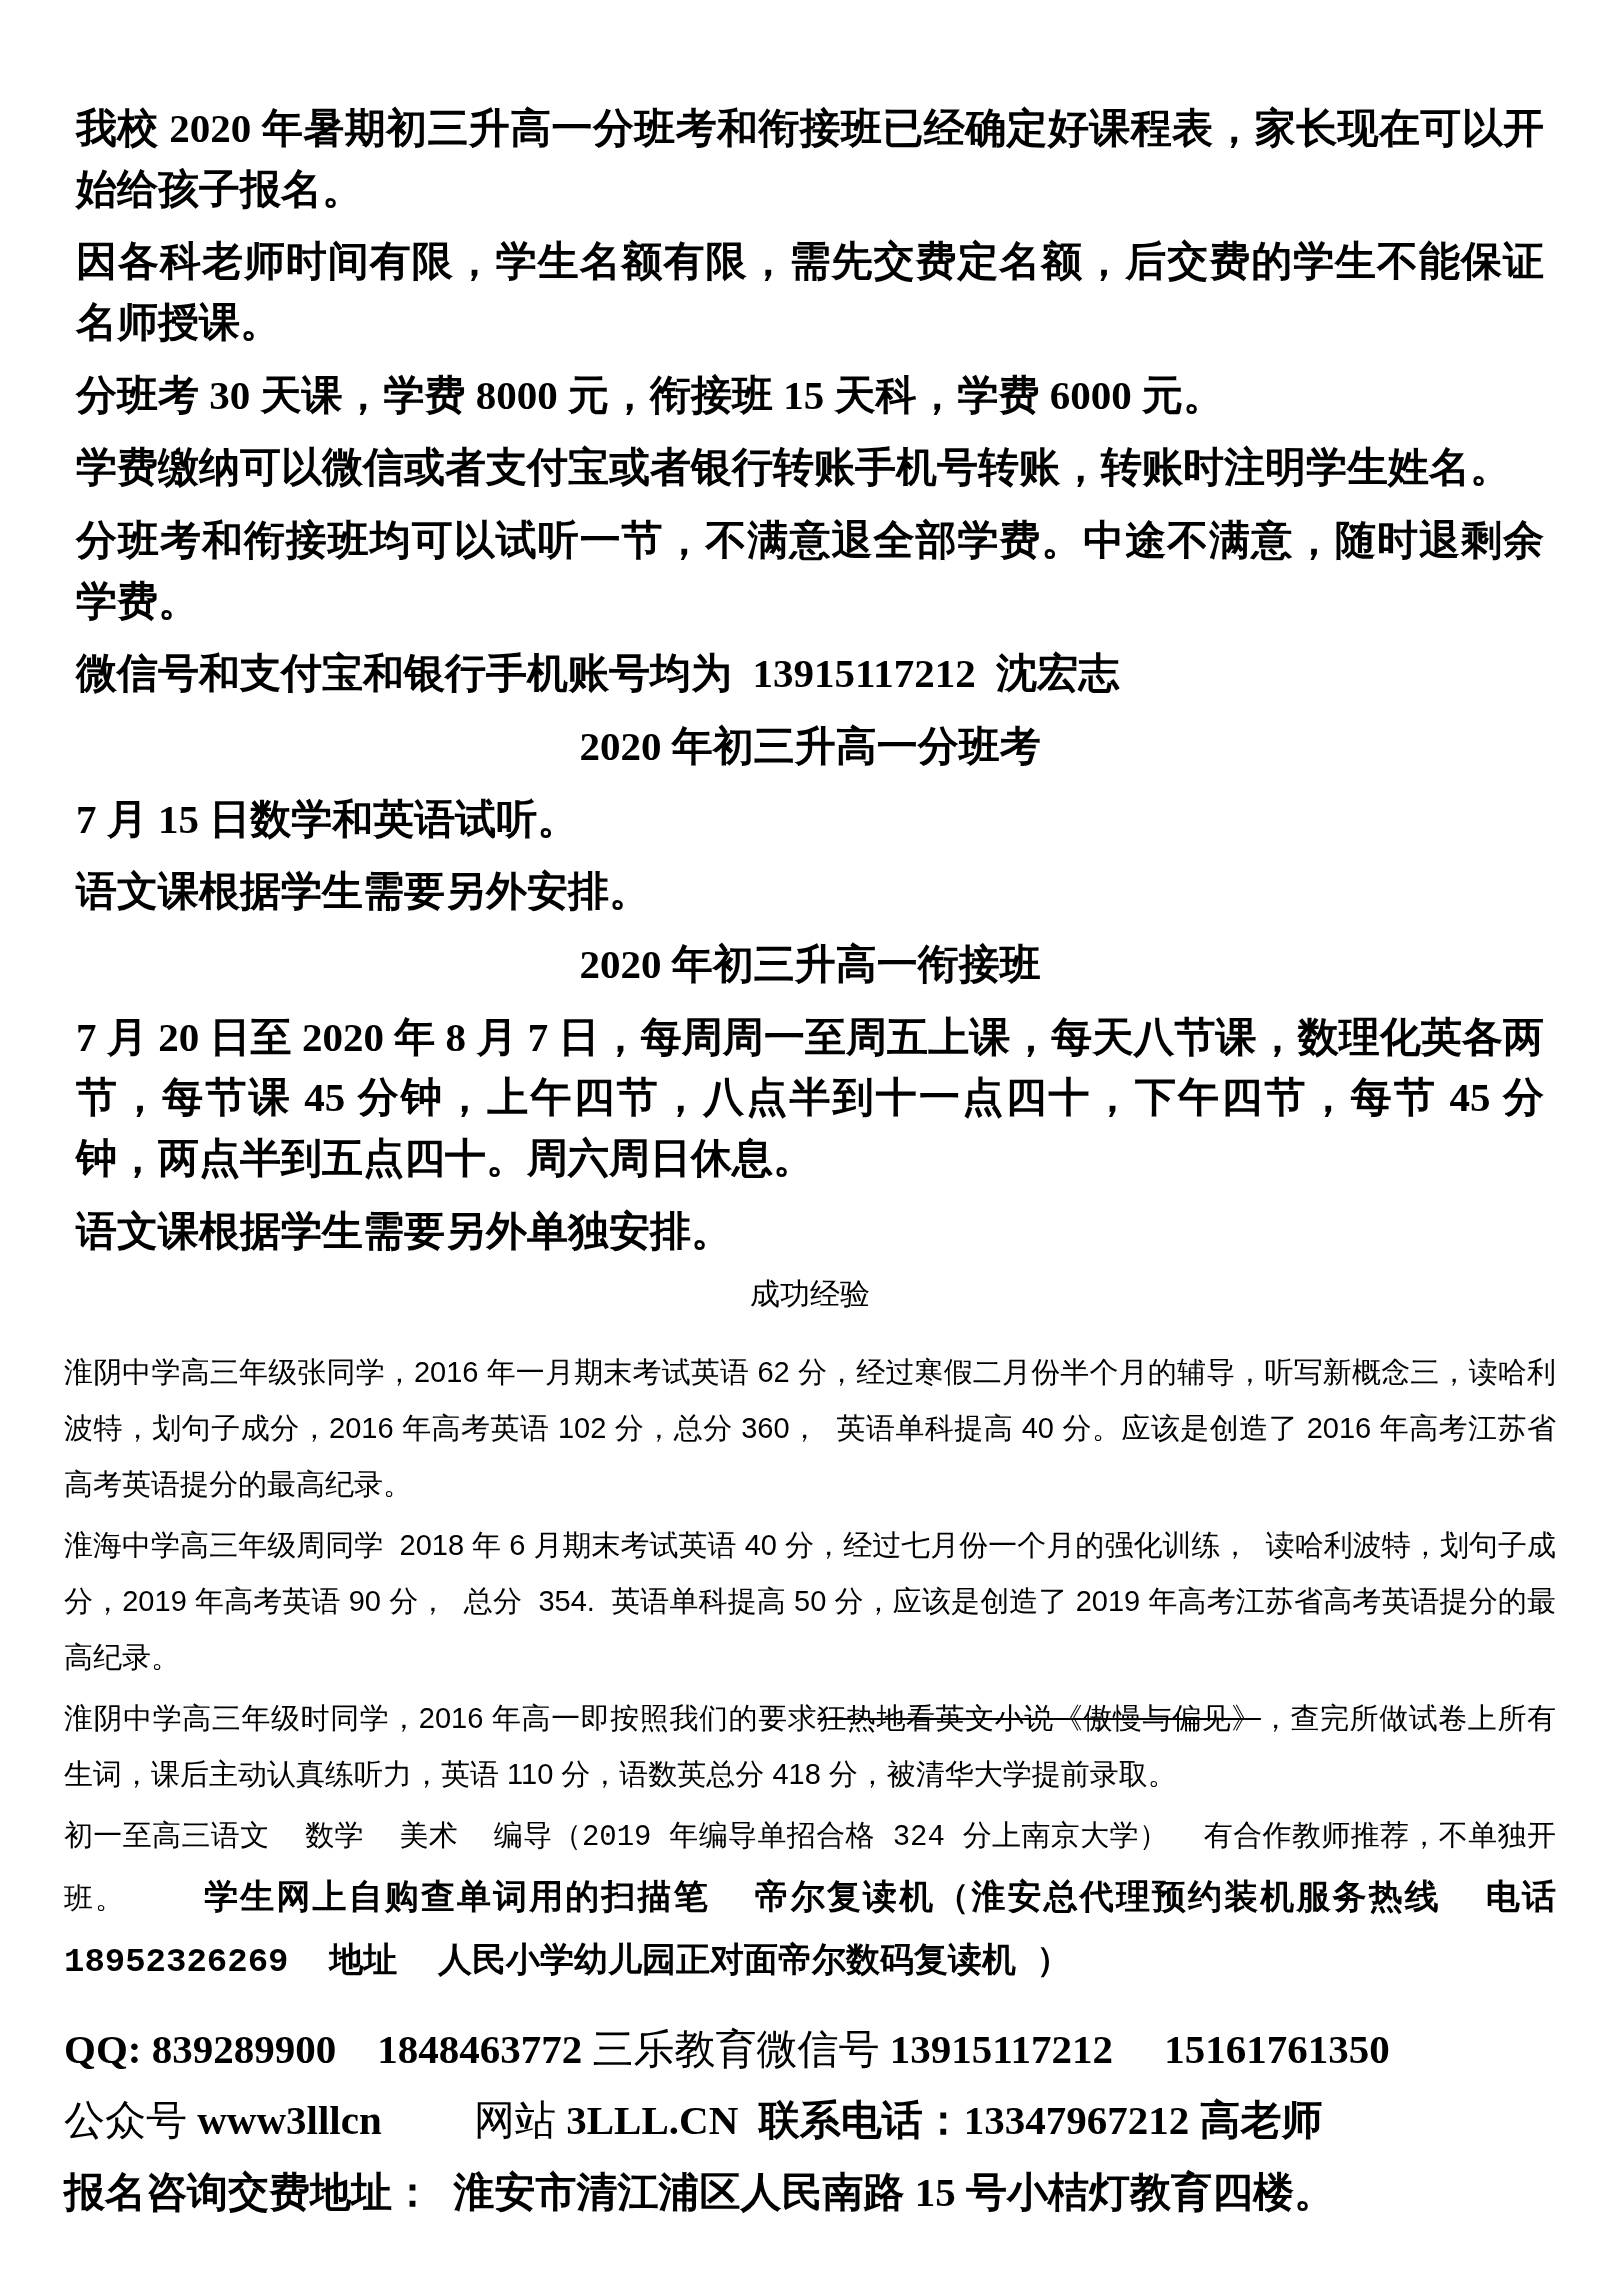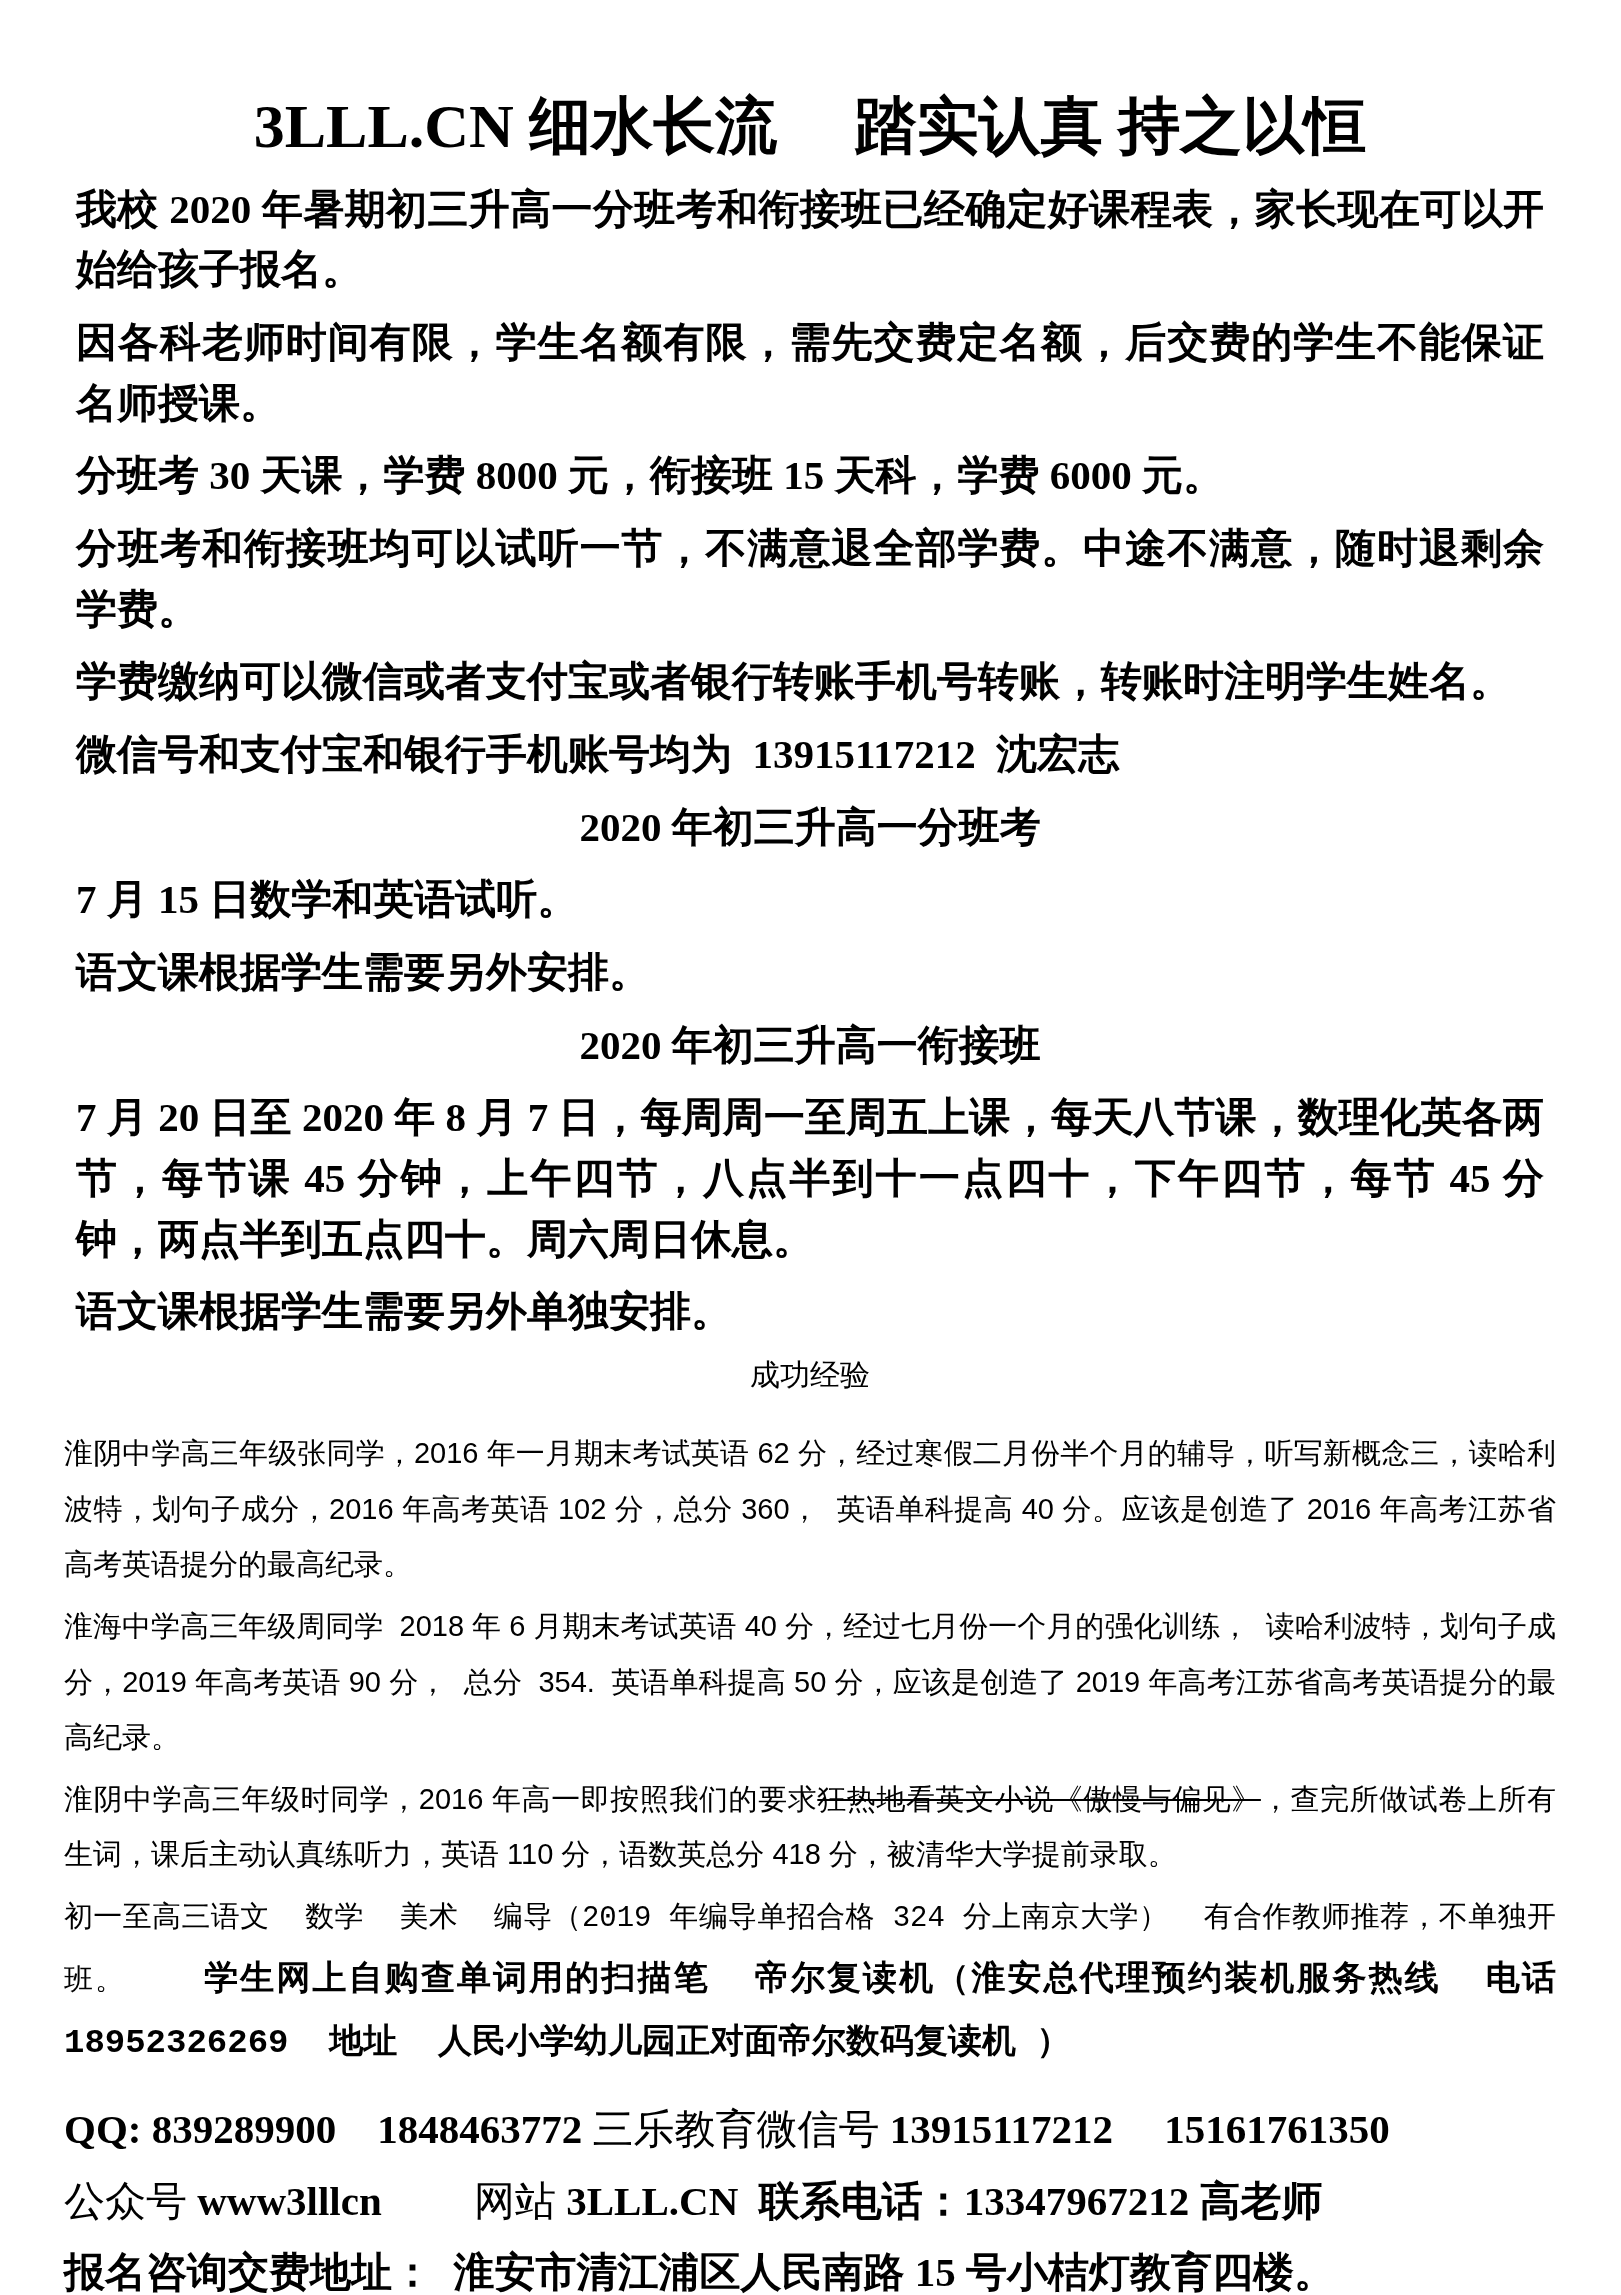--- a/index.html
+++ b/index.html
@@ -90,28 +90,27 @@
   }
   .contact .light {
     font-weight: normal;
   }
 </style>
 </head>
 <body>
 
 <div class="page">
 
-  <h1 class="title">3LLL.CN 细水长流　 踏实认真 持之以恒</h1>
 
   <div class="body-text">
     <p>我校 2020 年暑期初三升高一分班考和衔接班已经确定好课程表，家长现在可以开始给孩子报名。</p>
     <p>因各科老师时间有限，学生名额有限，需先交费定名额，后交费的学生不能保证名师授课。</p>
     <p>分班考 30 天课，学费 8000 元，衔接班 15 天科，学费 6000 元。</p>
+    <p>学费缴纳可以微信或者支付宝或者银行转账手机号转账，转账时注明学生姓名。</p>
     <p>分班考和衔接班均可以试听一节，不满意退全部学费。中途不满意，随时退剩余学费。</p>
-    <p>学费缴纳可以微信或者支付宝或者银行转账手机号转账，转账时注明学生姓名。</p>
     <p>微信号和支付宝和银行手机账号均为  13915117212  沈宏志</p>
 
     <p class="center-heading">2020 年初三升高一分班考</p>
     <p>7 月 15 日数学和英语试听。</p>
     <p>语文课根据学生需要另外安排。</p>
 
     <p class="center-heading">2020 年初三升高一衔接班</p>
     <p>7 月 20 日至 2020 年 8 月 7 日，每周周一至周五上课，每天八节课，数理化英各两节，每节课 45 分钟，上午四节，八点半到十一点四十，下午四节，每节 45 分钟，两点半到五点四十。周六周日休息。</p>
     <p>语文课根据学生需要另外单独安排。</p>
   </div>

